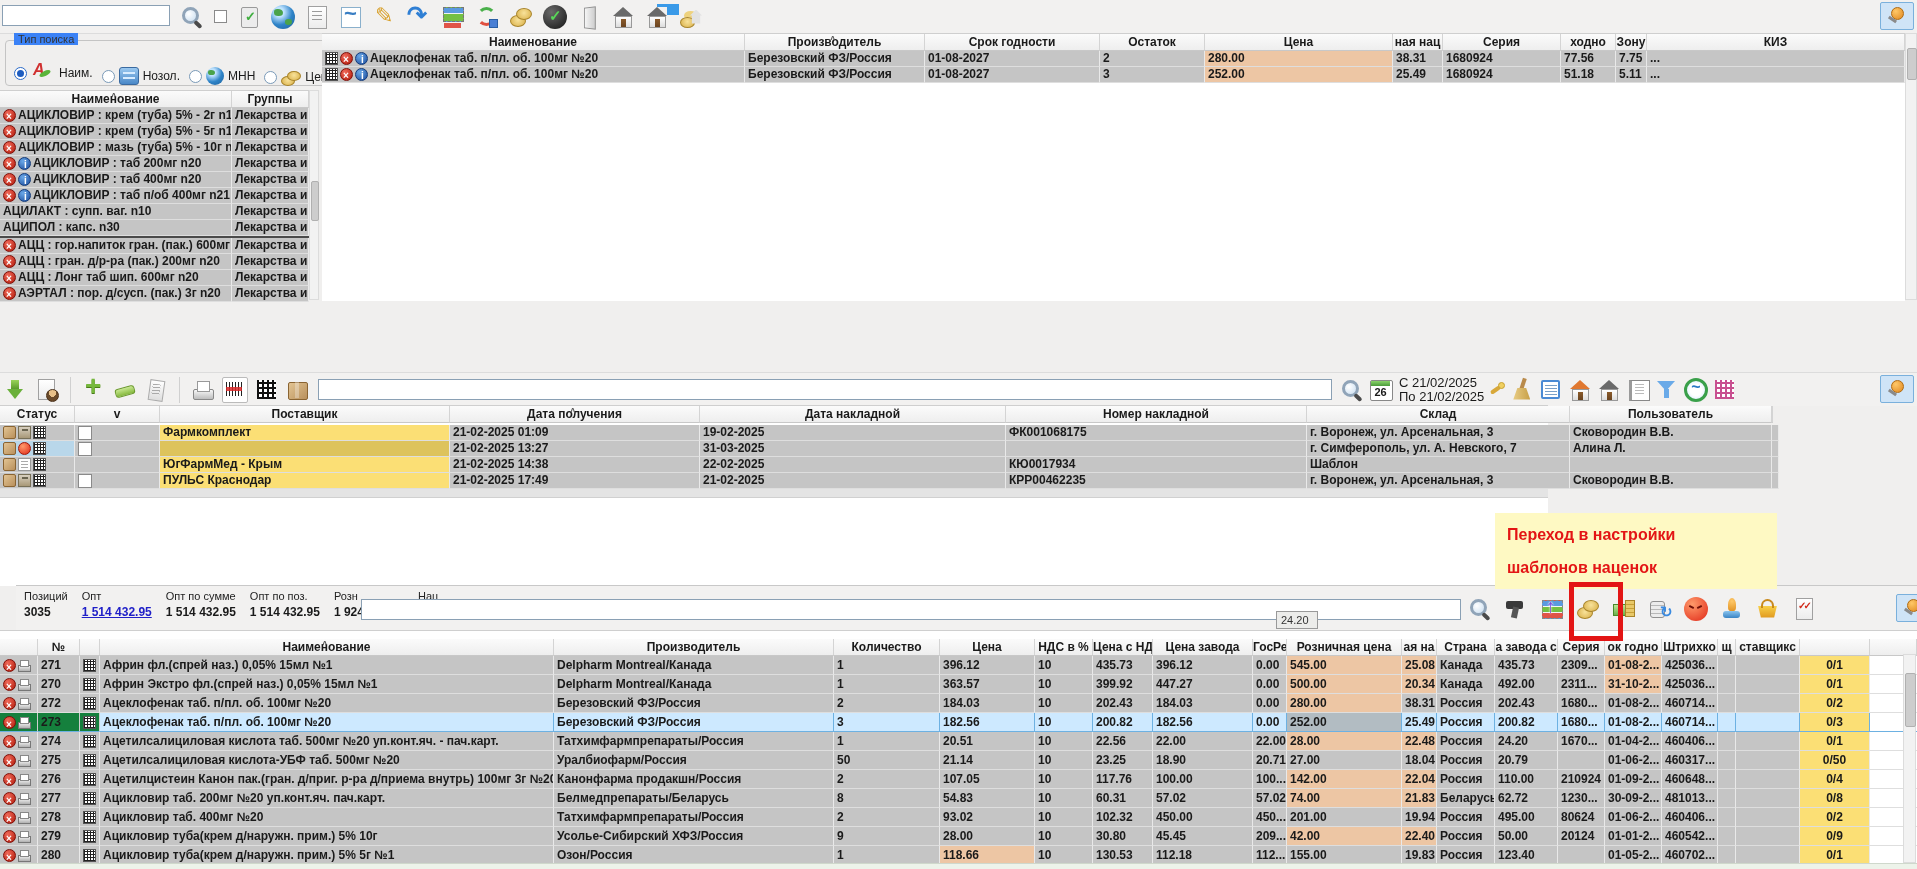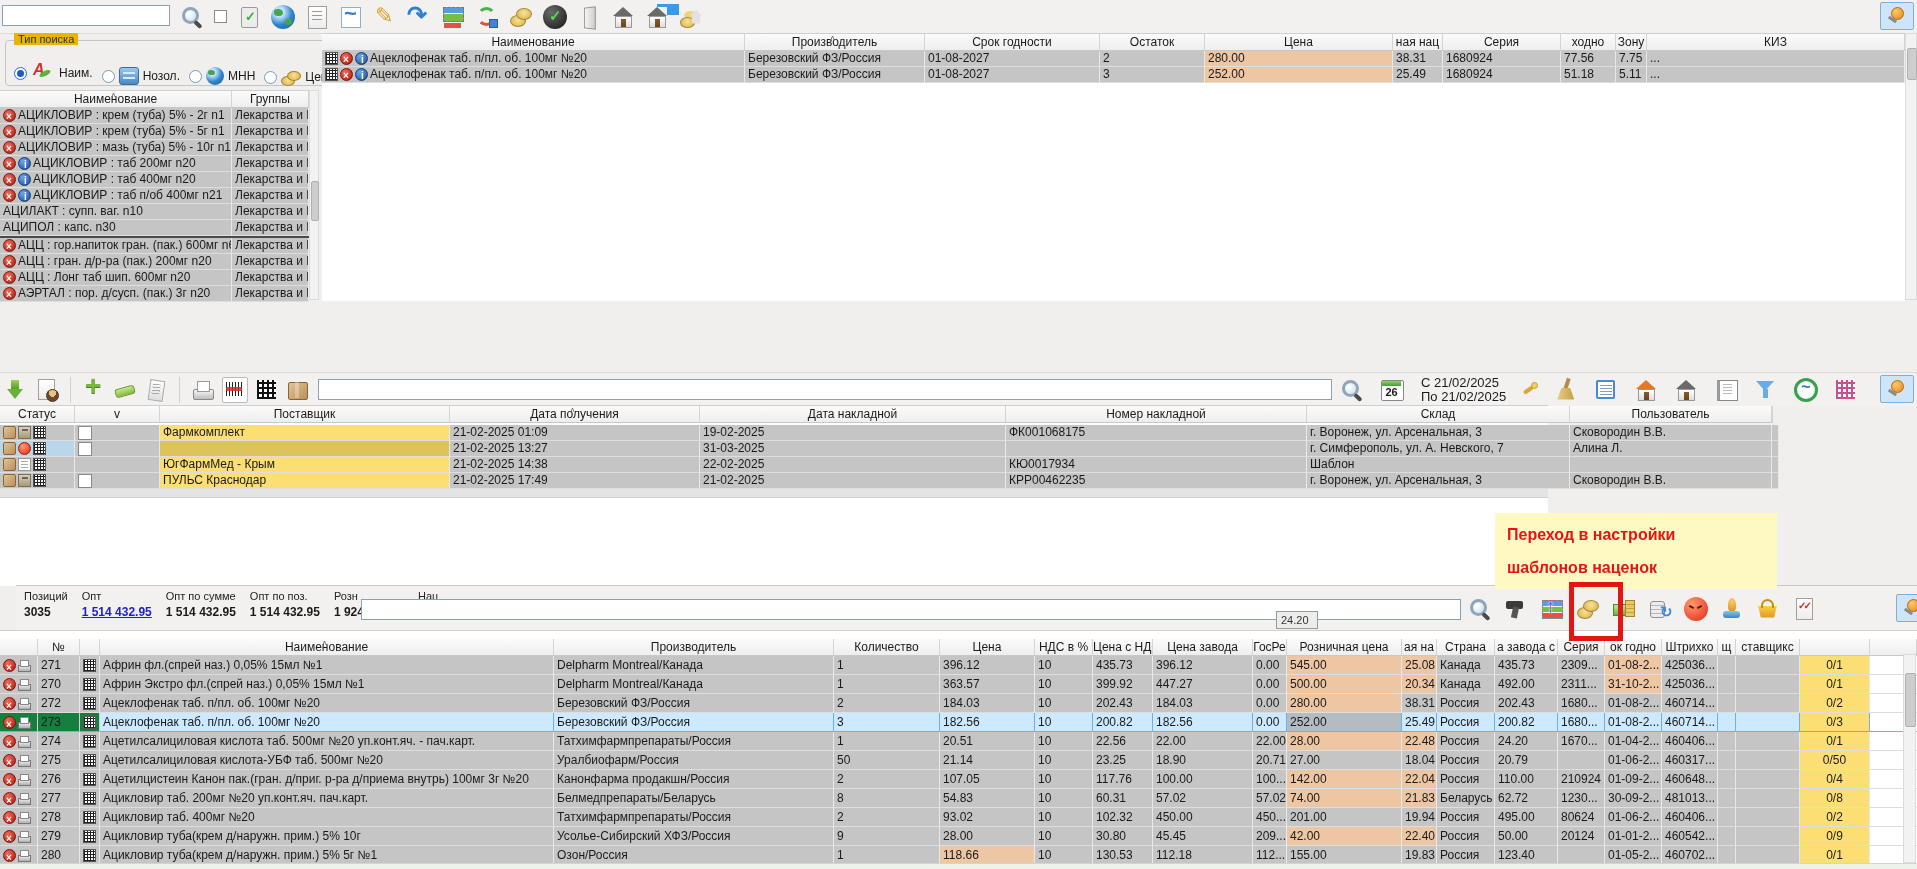--- a/index.html
+++ b/index.html
@@ -27,21 +27,21 @@
   .filler{background:#fff !important;border-right:none;}
   .sep-row{border-bottom:2px solid #4a4a4a;}
   .vsep{width:1px;height:26px;background:#d0d0d0;margin:0 4px;flex:none;}
   .toolbar{display:flex;align-items:center;gap:10px;}
   .link{color:#2020c8;text-decoration:underline;font-weight:bold;}
   .cb{width:12px;height:12px;background:#fff;border:1px solid #8a8a8a;display:inline-block;flex:none;}
   .pin-btn{width:34px;height:28px;background:#cfe4f7;border:1px solid #7ab0dc;border-radius:2px;display:flex;align-items:center;justify-content:center;box-sizing:border-box;}
   .scrolltrack{background:#f2f2f2;border:1px solid #dcdcdc;box-sizing:border-box;}
   .scrollthumb{background:#cdcdcd;border:1px solid #b0b0b0;border-radius:2px;}
   .groupbox{border:1px solid #c4c4c4;border-radius:4px;position:relative;}
-  .groupbox .legend{position:absolute;top:-8px;left:8px;background:#eab308;padding:0 4px;font-size:11px;color:#333;}
+  .groupbox .legend{position:absolute;top:-8px;left:8px;background:#3b82f6;padding:0 4px;font-size:11px;color:#333;}
   .radio{width:13px;height:13px;border-radius:50%;background:#fff;border:1px solid #7a9ab8;position:relative;flex:none;box-sizing:border-box;}
   .radio.on{border-color:#2a6ac8;}
   .radio.on::after{content:"";position:absolute;left:2px;top:2px;width:7px;height:7px;border-radius:50%;background:#1c5cc0;}
   
   .ic{display:inline-block;position:relative;width:24px;height:24px;flex:none;}
   .ic::before,.ic::after{position:absolute;content:"";}
   .ics{display:inline-block;position:relative;width:13px;height:13px;flex:none;box-sizing:border-box;}
   .ics::before,.ics::after{position:absolute;content:"";}
   .i-search::before{left:2px;top:2px;width:11px;height:11px;border:3px solid #90a4b8;border-radius:50%;background:radial-gradient(circle at 35% 35%,#ffffff,#c8ddf0);}
   .i-search::after{left:16px;top:15px;width:9px;height:4px;background:#4a4a4a;border-radius:2px;transform:rotate(43deg);transform-origin:0 0;}
@@ -147,21 +147,21 @@
   .s-doc{background:#fff;border:1px solid #999;}
   .s-doc::after{left:2px;top:2px;width:7px;height:7px;background:repeating-linear-gradient(#aaa 0 1px,transparent 1px 3px);}
   .s-angry{border-radius:50%;background:radial-gradient(circle at 35% 30%,#ff9a6a,#e02818);border:1px solid #a01808;}
   
   #annotation{background:#fef9c3;color:#e31515;font-weight:bold;font-size:16px;line-height:33px;padding:5px 12px;box-sizing:border-box;z-index:50;}
   #red-frame{border:5px solid #e31515;z-index:60;box-sizing:border-box;background:transparent;}
   #tooltip-2420{background:#ececea;border:1px solid #999;font-size:11px;color:#333;display:flex;align-items:center;padding:0 4px;z-index:70;box-sizing:border-box;}
   .totals{display:flex;gap:14px;}
   .totals .tcol .tl{font-size:11px;color:#222;margin-bottom:3px;}
   .totals .tcol .tv{font-size:12px;font-weight:bold;}
-  .white-panel{background:#fff;border-top:1px solid #cfcfcf;}
+  .white-panel{background:#fff;border-top:1px solid #cfcfcf;font-weight:bold;}
   .dl-row{height:16px;line-height:15px;}
   .st-row{height:16px;line-height:15px;}
   .iv-row{height:16px;line-height:15px;}
   .it-row{height:19px;line-height:18px;}
 </style>
 </head>
 <body>
 
 <div class="abs" id="top-toolbar" style="left:0;top:0;width:1917px;height:33px;background:#f2f1f0;border-bottom:1px solid #dcdcdc;">
   <input type="text" class="abs" style="left: 2px; top: 5px; width: 168px;" value="">
@@ -373,21 +373,21 @@
       <span class="ic i-plus"></span>
       <span class="ic i-minus"></span>
       <span class="ic i-receipt"></span>
       <span class="vsep"></span>
       <span class="ic i-printer"></span>
       <span class="ic i-barcode"></span>
       <span class="ic i-qrbig"></span>
       <span class="ic i-box"></span>
     </div>
   <input type="text" class="abs" style="left: 318px; top: 6px; width: 1014px;" value="">
-  <div class="abs toolbar" id="iv-right-icons" style="left:1340px;top:3px;height:27px;gap:16px;">
+  <div class="abs toolbar" id="iv-right-icons" style="left:1340px;top:3px;height:27px;gap:5px;">
       <span class="ic i-search"></span>
       <span class="ic i-calendar">
         <span class="cal-day">26</span>
       </span>
       <span style="display: flex; flex-direction: column; font-size: 13px; line-height: 14px;">
         <span>С  21/02/2025</span>
         <span>По 21/02/2025</span>
       </span>
       <span class="ic i-brush"></span>
       <span class="ic i-broom"></span>

